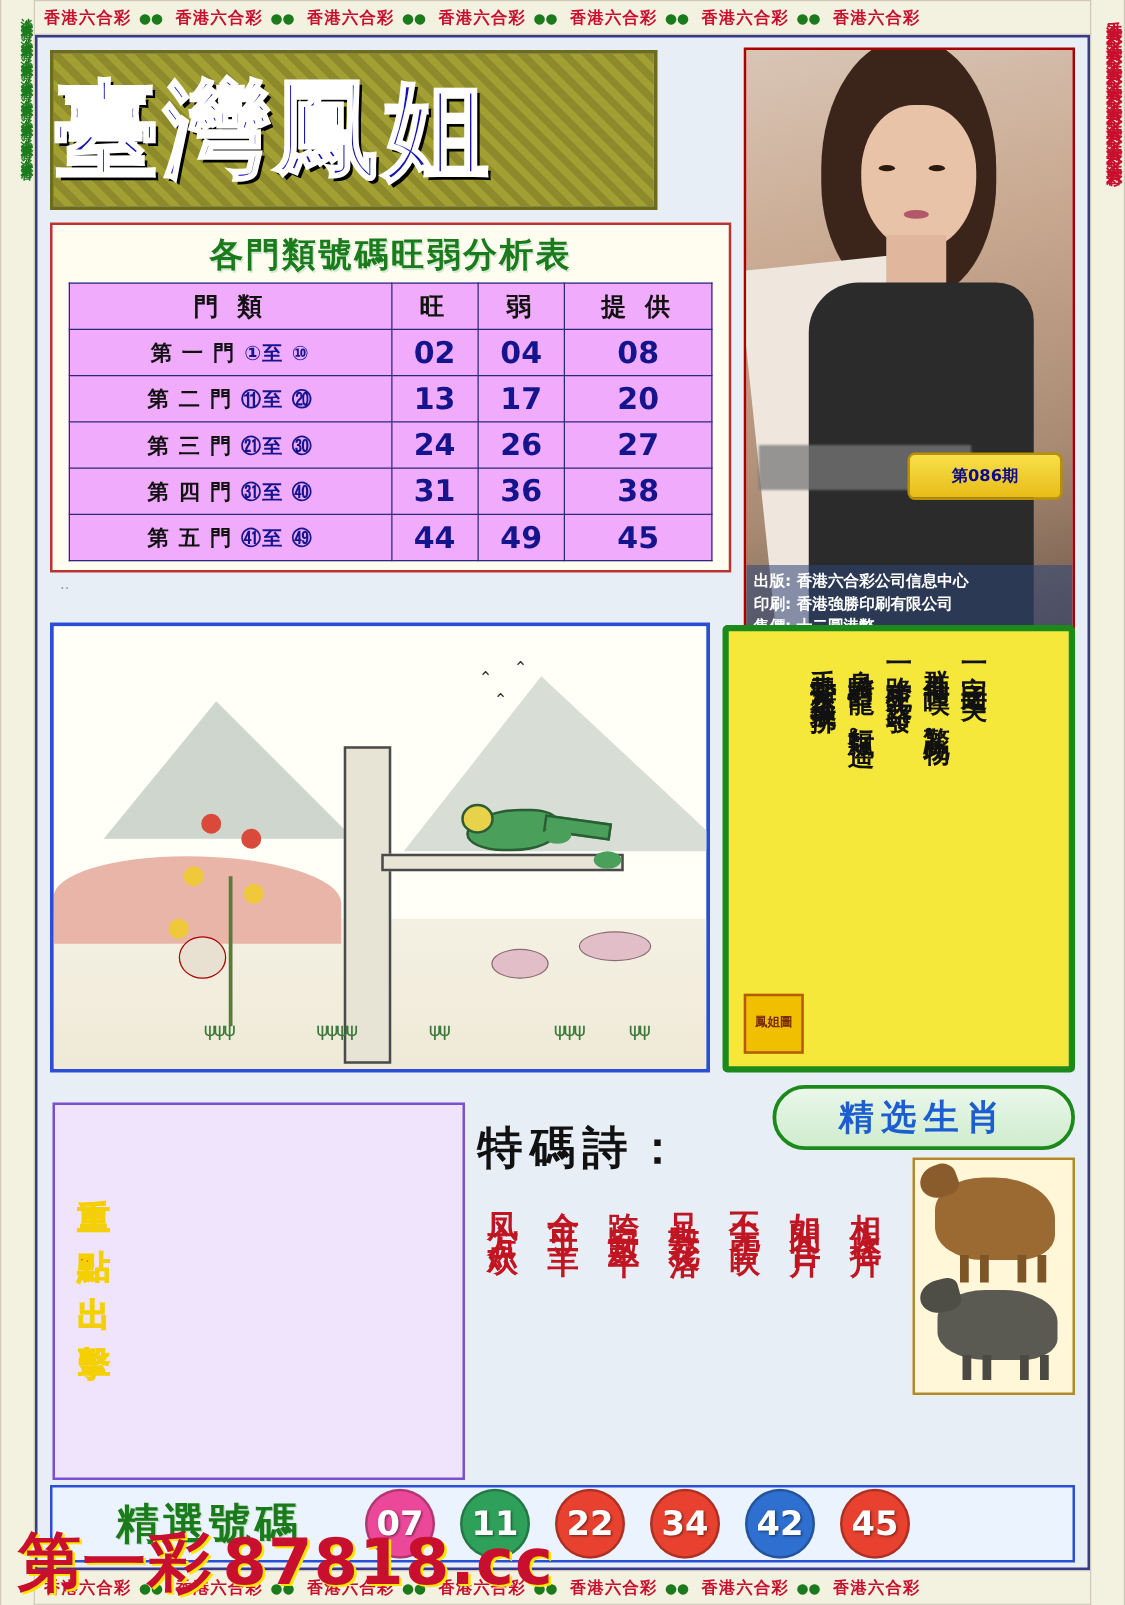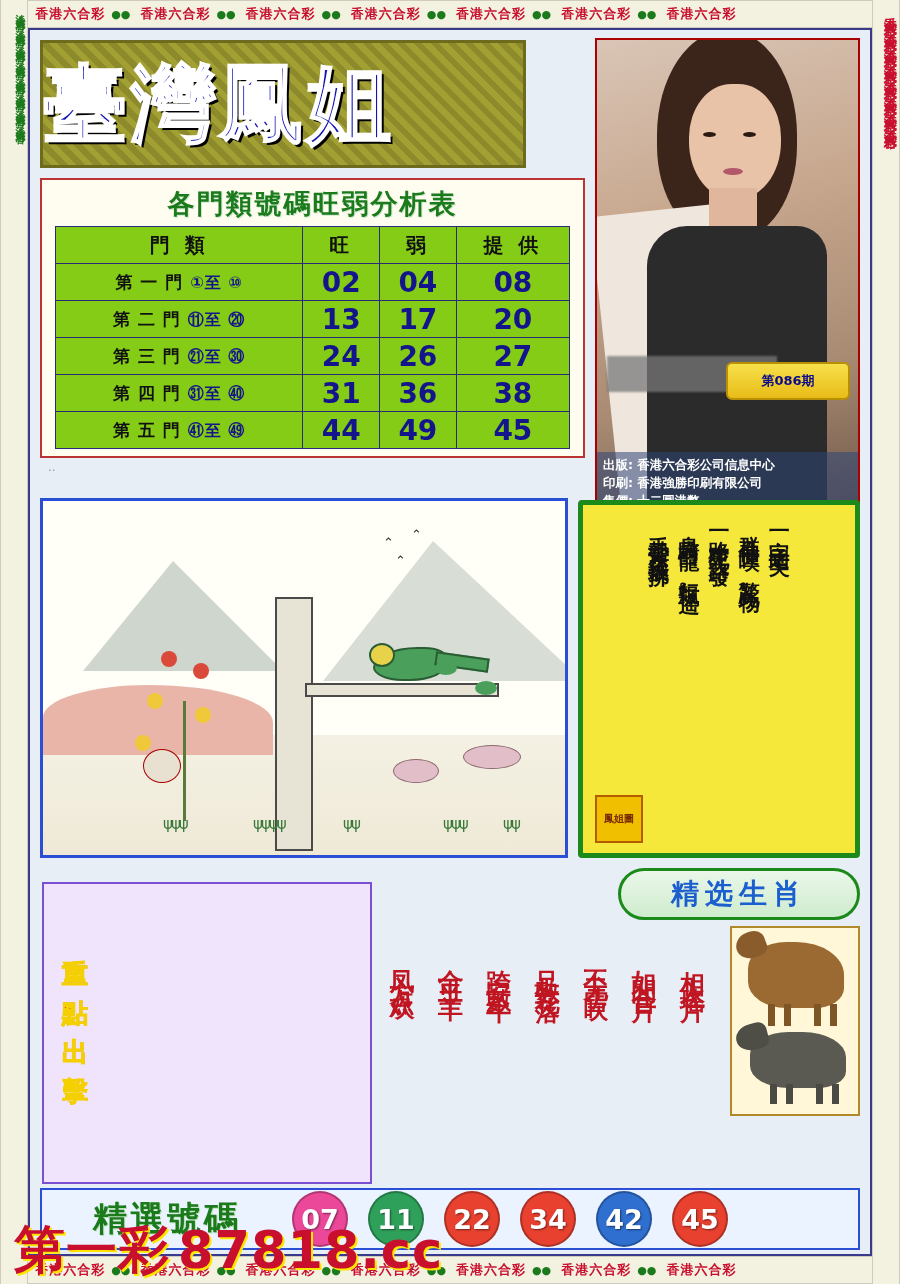--- a/index.html
+++ b/index.html
@@ -128,32 +128,32 @@
     position:absolute;left:10px;top:148px;width:545px;height:280px;
     background:#fffdf0;border:2px solid #b33;box-sizing:border-box;
   }
   .table-title{
     text-align:center;font-size:27px;font-weight:bold;color:#1b7a1b;
     letter-spacing:2px;margin:6px 0 4px 0;
     text-shadow:1px 1px 0 #cfe8cf;
   }
   table.analysis{
     width:515px;margin:0 auto;border-collapse:collapse;
-    background:#84cc16;
+    background:#f0abfc;
   }
   table.analysis th,table.analysis td{
     border:1px solid #2a2a7a;
     text-align:center;
     height:34px;
     font-size:21px;font-weight:bold;color:#14148c;
   }
   table.analysis th{font-size:20px;color:#111;letter-spacing:4px;}
   table.analysis td.cat{font-size:17px;color:#111;letter-spacing:1px;}
   table.analysis td.cat .rng{font-size:16px;color:#14148c;}
-  table.analysis td.num{color:#14148c;font-size:28px;text-align:center;}
+  table.analysis td.num{color:#14148c;font-size:24px;text-align:center;}
 
   
   .pic-panel{
     position:absolute;left:10px;top:468px;width:528px;height:360px;
     background:#fffef7;border:3px solid #2b4fd4;box-sizing:border-box;
     overflow:hidden;
   }
   .pic-panel .sky{position:absolute;inset:0;background:#fffef7;}
   .pic-panel .mt1{
     position:absolute;left:40px;top:60px;width:0;height:0;
@@ -518,20 +518,21 @@
 
     <div class="note-box">
       <div class="note-side">
         <div class="ch">重</div>
         <div class="ch">點</div>
         <div class="ch">出</div>
         <div class="ch">擊</div>
       </div>
     </div>
 
+    <div class="special-head">特碼詩：</div>
     <div class="special-grid">
       <div class="sp-col">相人瑤片</div>
       <div class="sp-col">如間合片</div>
       <div class="sp-col">不无雪吹</div>
       <div class="sp-col">足數花落</div>
       <div class="sp-col">跨安數牛</div>
       <div class="sp-col">金可十羊</div>
       <div class="sp-col">凤方点欢</div>
     </div>
 

